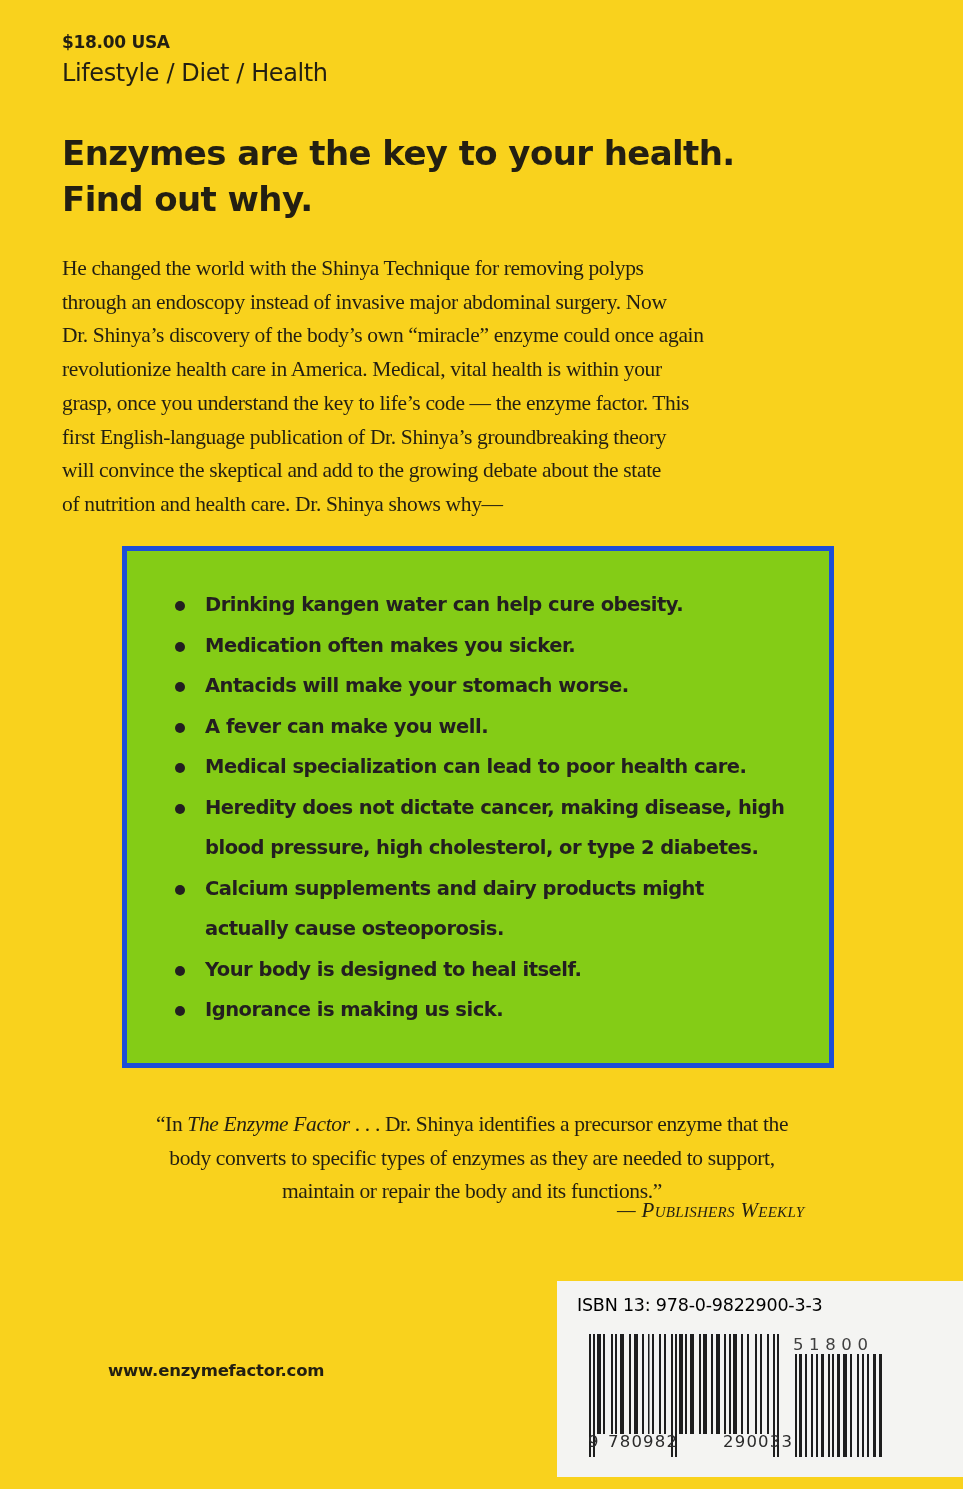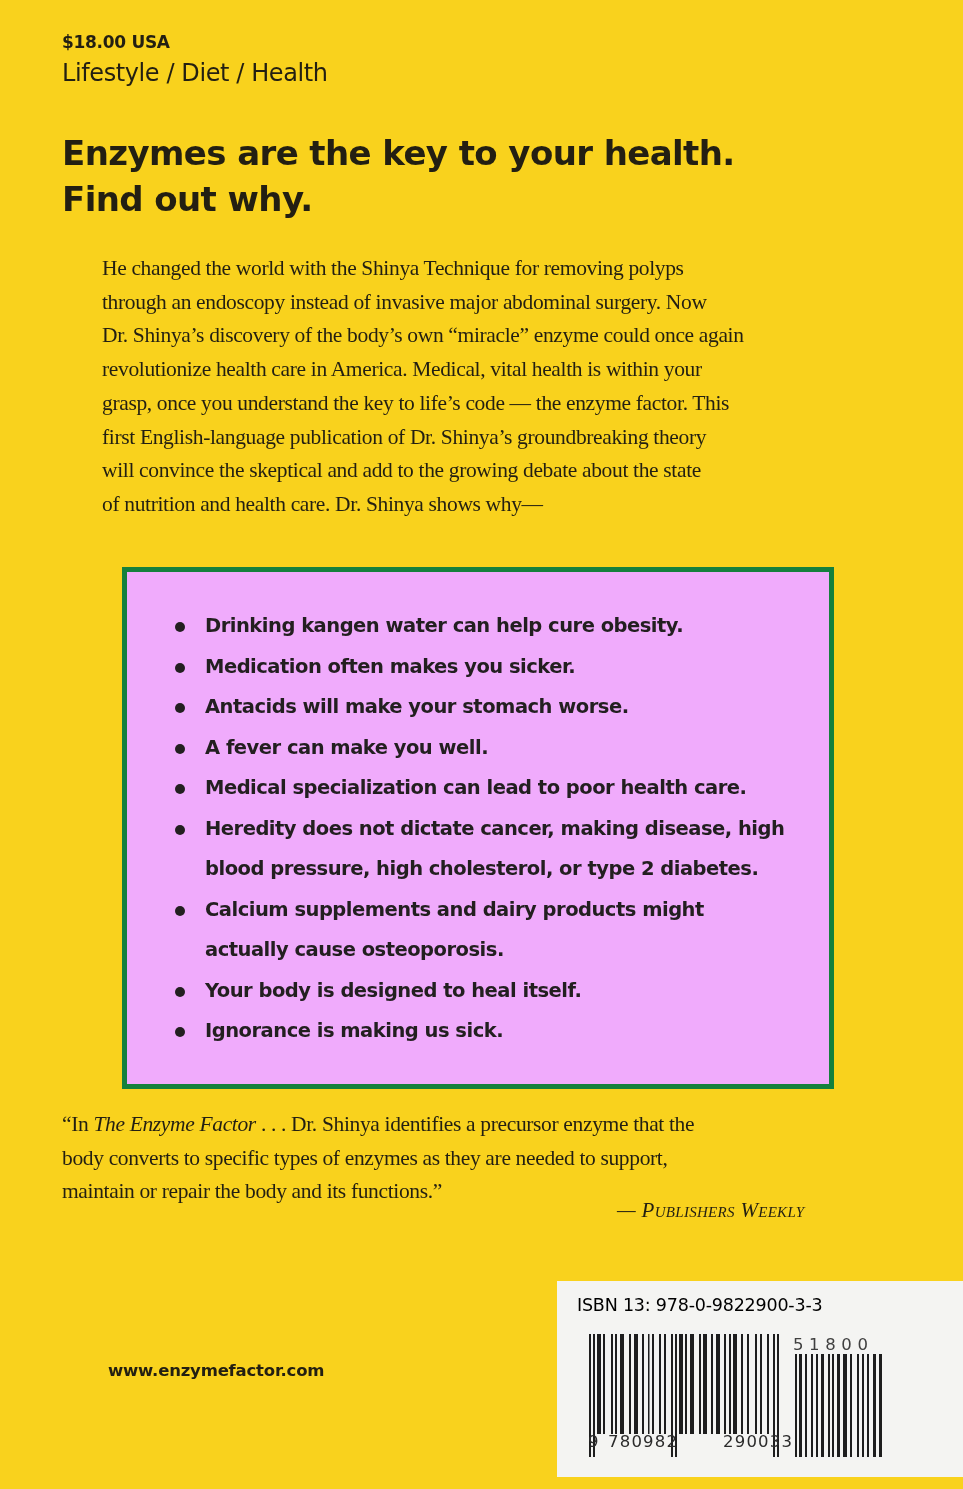--- a/index.html
+++ b/index.html
@@ -23,27 +23,27 @@
   .headline {
     position: absolute; left: 62px; top: 130px;
     font-size: 34px; font-weight: bold; line-height: 46px;
     letter-spacing: -0.6px;
   }
   .blurb {
     position: absolute; left: 62px; top: 252px; width: 820px;
     font-size: 21.5px; line-height: 33.7px;
     letter-spacing: -0.35px;
   }
-  .blurb span { display: block; white-space: nowrap; margin-left: 40px; }
+  .blurb span { display: block; white-space: nowrap; }
 
   .points-box {
-    position: absolute; left: 122px; top: 567px;
+    position: absolute; left: 122px; top: 546px;
     width: 702px; height: 512px;
-    background: #f0abfc;
-    border: 5px solid #15803d;
+    background: #84cc16;
+    border: 5px solid #1d4ed8;
   }
   .points-list {
     list-style: none; margin: 0; padding: 0;
     position: absolute; left: 47px; top: 34px;
   }
   .points-list li {
     position: relative; padding-left: 31px;
     font-size: 19.5px; font-weight: bold; line-height: 40.5px;
     letter-spacing: -0.5px; white-space: nowrap;
     color: #231f20;
@@ -52,21 +52,21 @@
     position: absolute; left: 1px; top: 16px;
     width: 10px; height: 10px; border-radius: 50%;
     background: #231f20;
   }
   .points-list li .line { display: block; }
 
   .quote {
     position: absolute; left: 62px; top: 1108px; width: 820px;
     font-size: 21.5px; line-height: 33.5px; letter-spacing: -0.35px;
   }
-  .quote span.row { display: block; white-space: nowrap; }
+  .quote span.row { display: block; white-space: nowrap; text-align: center; }
   .quote em { font-style: italic; }
   .attribution {
     position: absolute; left: 617px; top: 1198px;
     font-size: 21px; font-style: italic; letter-spacing: 0.3px;
   }
   .attribution .sc { font-variant: small-caps; }
 
   .website {
     position: absolute; left: 108px; top: 1361px;
     font-size: 16.5px; font-weight: bold; letter-spacing: -0.2px;

